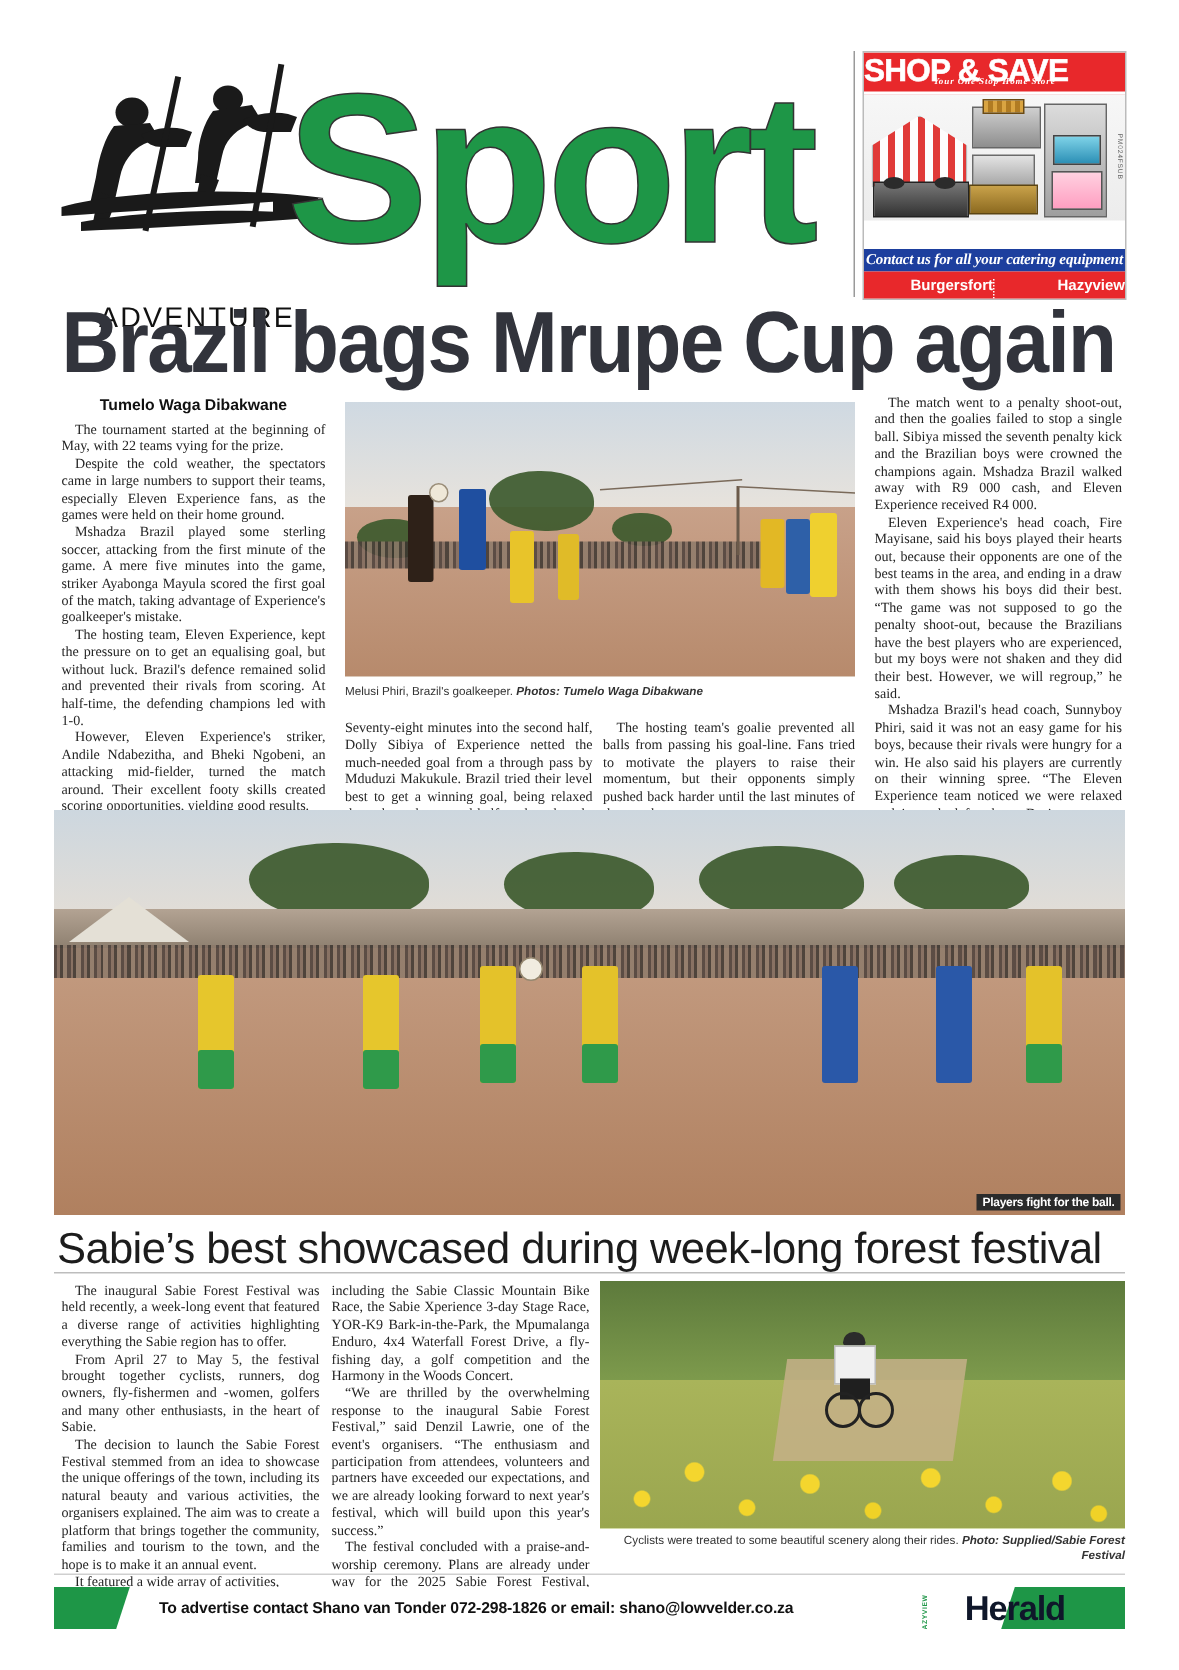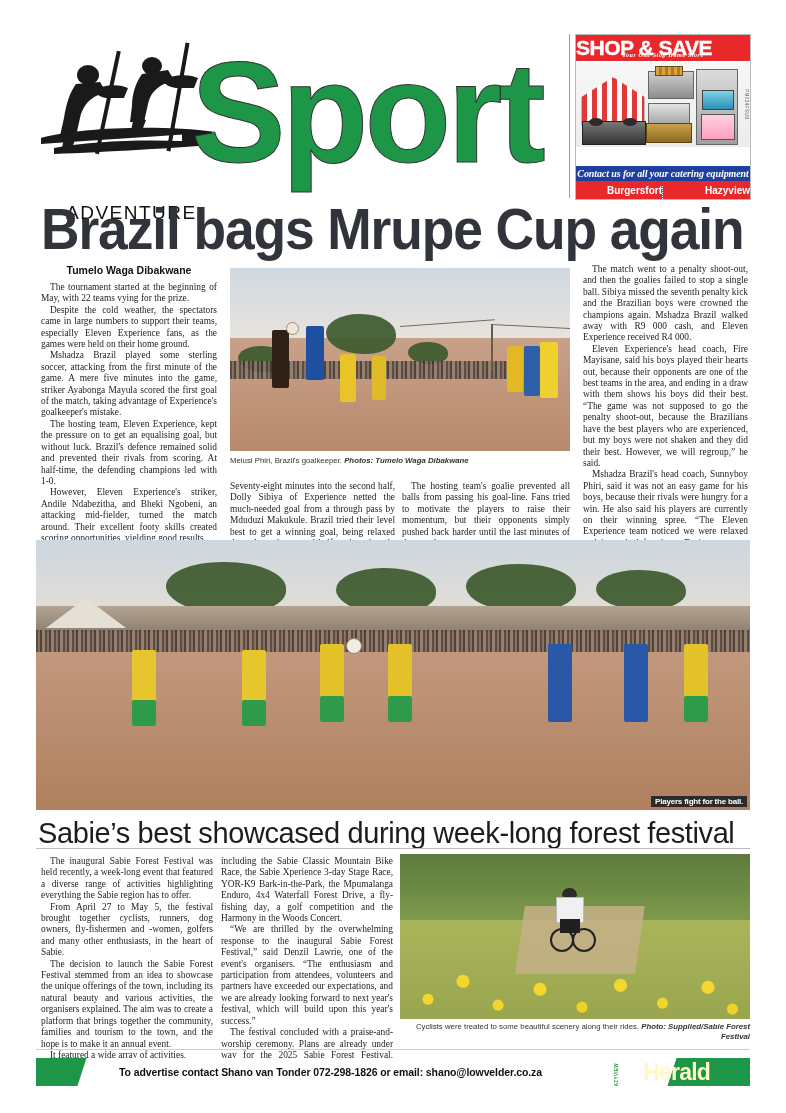--- a/index.html
+++ b/index.html
@@ -379,40 +379,40 @@
     position: absolute;
     left: 46px;
     top: 0;
     width: 590px;
     height: 28px;
     background: #fff;
     transform: skewX(-18deg);
   }
   .footer-text {
     position: absolute;
-    left: 83px;
+    left: 70px;
     top: 0;
     height: 28px;
     line-height: 28px;
     font-family: "Liberation Sans", sans-serif;
     font-weight: bold;
     font-size: 10.5px;
     color: #111;
     letter-spacing: -0.1px;
   }
   .footer-herald {
     position: absolute;
     right: 40px;
     top: 0;
     height: 28px;
     line-height: 28px;
     font-family: "Liberation Sans", sans-serif;
     font-weight: bold;
     font-size: 23px;
-    color: #fef9c3;
+    color: #0f172a;
     letter-spacing: -0.8px;
   }
   .footer-hazyview {
     position: absolute;
     right: 131px;
     top: 5px;
     font-family: "Liberation Sans", sans-serif;
     font-weight: bold;
     font-size: 4.5px;
     color: #1e9647;

